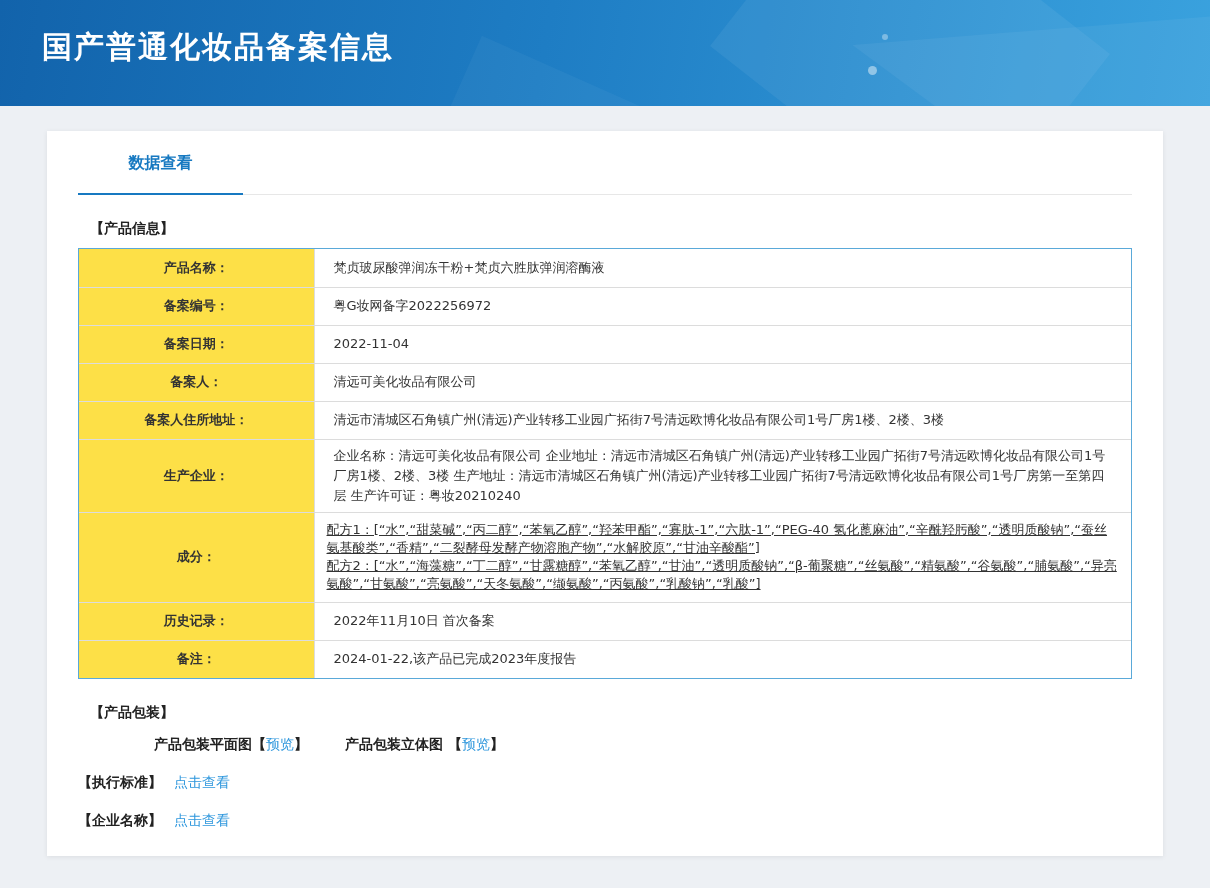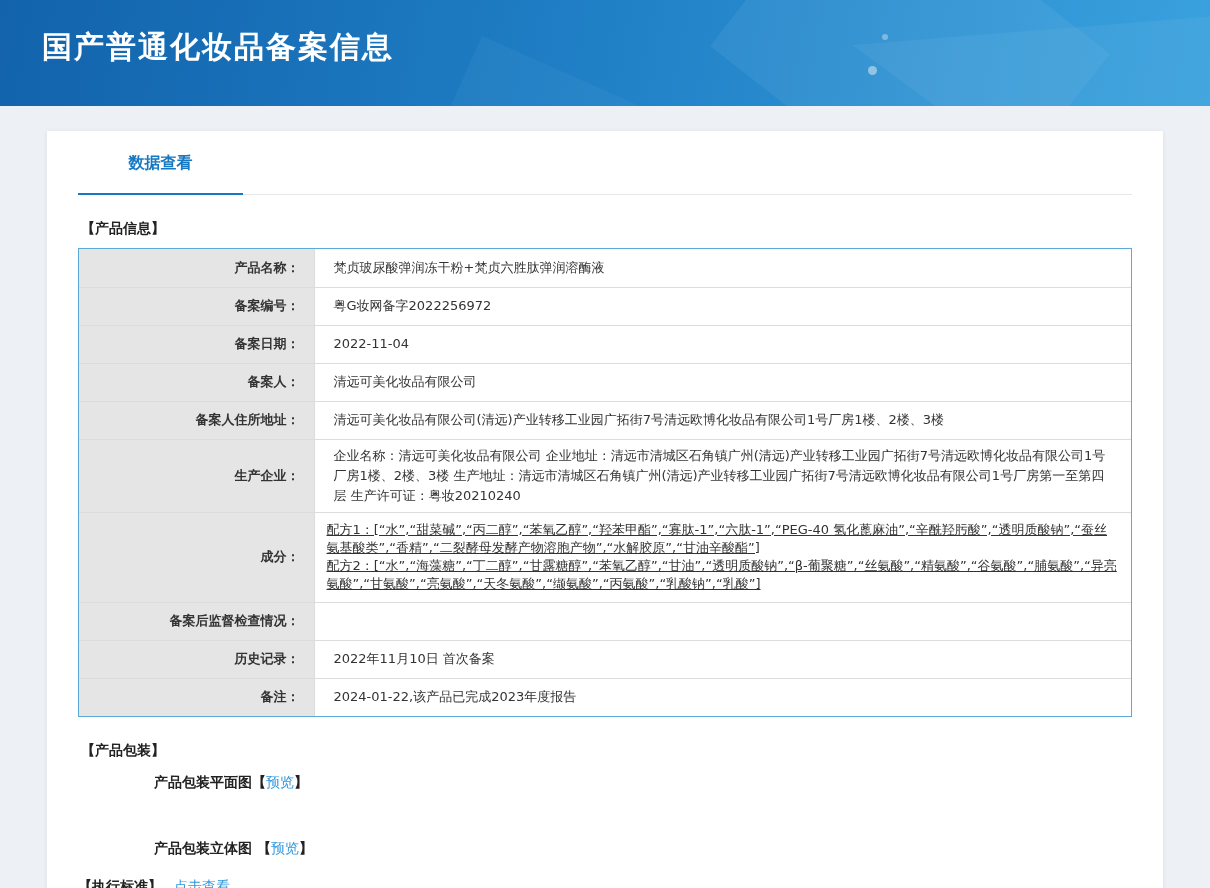--- a/index.html
+++ b/index.html
@@ -67,40 +67,40 @@
     color: #1779c1;
     padding-bottom: 19px;
     border-bottom: 2px solid #1779c1;
     margin-bottom: -1px;
     cursor: pointer;
   }
   .section-title {
     font-size: 14px;
     font-weight: bold;
     color: #222;
-    margin: 25px 0 10px 3px;
+    margin: 25px 0 10px 12px;
   }
   
   .table-wrap {
     border: 1px solid #5aa9d9;
   }
   .info-table {
     width: 100%;
     border-collapse: collapse;
     table-layout: fixed;
   }
   .info-table th {
     width: 235px;
-    background: #e5e5e5;
+    background: #fde047;
     border-right: 1px solid #dcdcdc;
     border-bottom: 1px solid #dcdcdc;
     font-size: 13px;
     font-weight: bold;
     color: #333;
-    text-align: right;
+    text-align: center;
     padding: 6px 14px;
     height: 38px;
     vertical-align: middle;
   }
   .info-table td {
     border-bottom: 1px solid #dcdcdc;
     font-size: 13px;
     color: #333;
     padding: 6px 19px;
     height: 38px;
@@ -108,24 +108,23 @@
     vertical-align: middle;
     word-break: break-all;
   }
   .info-table tr:last-child th,
   .info-table tr:last-child td { border-bottom: none; }
   .info-table td.ingredients { line-height: 1.4; padding: 8px 12px; text-decoration: underline; }
   
   .packaging-row {
     margin: 14px 0 0 76px;
     display: flex;
-    gap: 48px;
+    gap: 37px;
     font-size: 14px;
     color: #222;
-    flex-direction: column;
   }
   .pack-item { font-weight: bold; }
   .link {
     color: #2e97dd;
     text-decoration: none;
     cursor: pointer;
     font-weight: normal;
     font-size: 14px;
   }
   .inline-row { margin-top: 20px; font-size: 14px; }
@@ -165,36 +164,32 @@
       <tr>
         <th>备案日期：</th>
         <td>2022-11-04</td>
       </tr>
       <tr>
         <th>备案人：</th>
         <td>清远可美化妆品有限公司</td>
       </tr>
       <tr>
         <th>备案人住所地址：</th>
-        <td>清远可美化妆品有限公司(清远)产业转移工业园广拓街7号清远欧博化妆品有限公司1号厂房1楼、2楼、3楼</td>
+        <td>清远市清城区石角镇广州(清远)产业转移工业园广拓街7号清远欧博化妆品有限公司1号厂房1楼、2楼、3楼</td>
       </tr>
       <tr>
         <th>生产企业：</th>
         <td>企业名称：清远可美化妆品有限公司 企业地址：清远市清城区石角镇广州(清远)产业转移工业园广拓街7号清远欧博化妆品有限公司1号厂房1楼、2楼、3楼 生产地址：清远市清城区石角镇广州(清远)产业转移工业园广拓街7号清远欧博化妆品有限公司1号厂房第一至第四层 生产许可证：粤妆20210240</td>
       </tr>
       <tr>
         <th>成分：</th>
         <td class="ingredients">
           <div>配方1：[“水”,“甜菜碱”,“丙二醇”,“苯氧乙醇”,“羟苯甲酯”,“寡肽-1”,“六肽-1”,“PEG-40 氢化蓖麻油”,“辛酰羟肟酸”,“透明质酸钠”,“蚕丝氨基酸类”,“香精”,“二裂酵母发酵产物溶胞产物”,“水解胶原”,“甘油辛酸酯”]</div>
           <div>配方2：[“水”,“海藻糖”,“丁二醇”,“甘露糖醇”,“苯氧乙醇”,“甘油”,“透明质酸钠”,“β-葡聚糖”,“丝氨酸”,“精氨酸”,“谷氨酸”,“脯氨酸”,“异亮氨酸”,“甘氨酸”,“亮氨酸”,“天冬氨酸”,“缬氨酸”,“丙氨酸”,“乳酸钠”,“乳酸”]</div>
         </td>
-      </tr>
-      <tr>
-        <th>备案后监督检查情况：</th>
-        <td></td>
       </tr>
       <tr>
         <th>历史记录：</th>
         <td>2022年11月10日 首次备案</td>
       </tr>
       <tr>
         <th>备注：</th>
         <td>2024-01-22,该产品已完成2023年度报告</td>
       </tr>
     </tbody>

